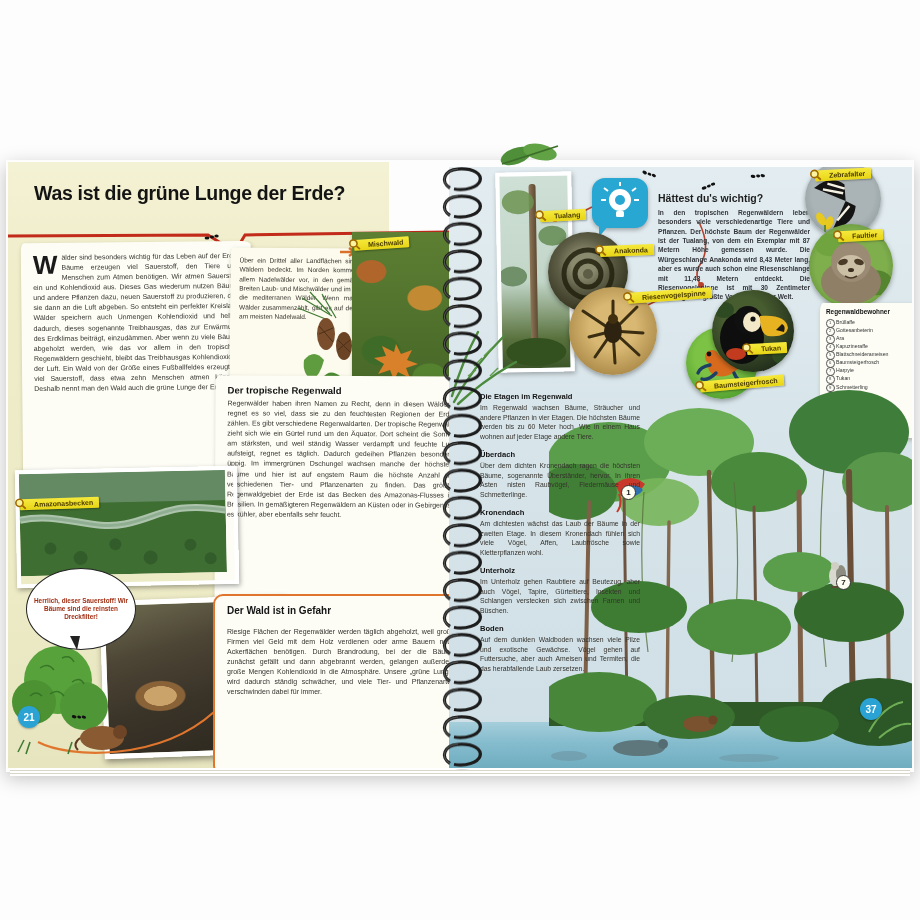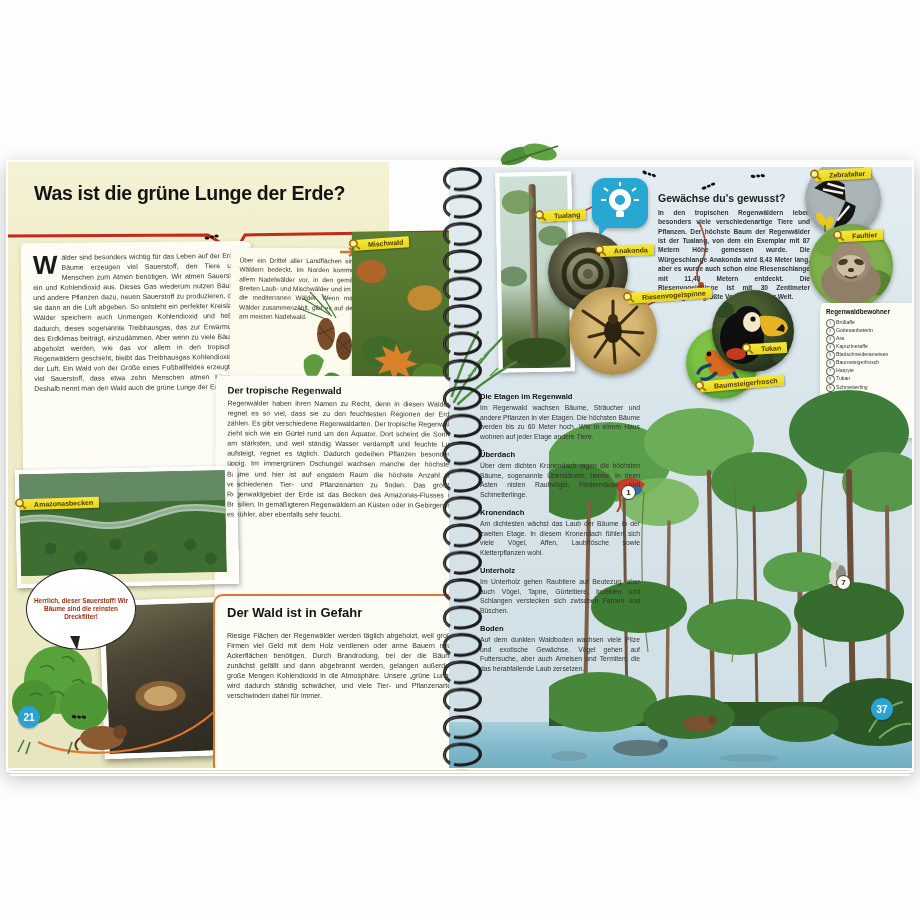--- a/index.html
+++ b/index.html
@@ -96,21 +96,21 @@
   ol.inh li::before{content:counter(inh);position:absolute;left:0;top:1px;width:6.5px;height:6.5px;
      border:.6px solid #555;border-radius:50%;font-size:4.2px;display:flex;align-items:center;
      justify-content:center;color:#444;}
   #layer-col{left:31px;top:225px;width:160px;z-index:5;}
   #layer-col section{margin-bottom:9px;}
   #layer-col .heading{font-size:7.6px;margin-bottom:2px;}
   #layer-col .body-text{font-size:6.8px;line-height:1.4;}
   #water-band{left:0;top:555px;width:463px;height:46px;z-index:2;
      background:linear-gradient(180deg,#a5cedb 0%,#85bccd 45%,#6fadc0 100%);}
   #illustration{left:100px;top:205px;width:363px;height:396px;z-index:3;}
-  #pagenum-right{left:422px;top:531px;z-index:7;}
+  #pagenum-right{left:411px;top:531px;z-index:7;}
   
   #spiral{left:442px;top:166px;width:44px;height:604px;z-index:9;}
   .decor{pointer-events:none;}
 </style>
 </head>
 <body>
 
 <div id="stage">
   <div class="abs" id="book-shadow"></div>
 
@@ -191,21 +191,21 @@
       <svg class="mag" width="13" height="13">
         <circle cx="5.5" cy="5.5" r="3.6" fill="#fbf3a0" stroke="#a06a00" stroke-width="1.6"></circle>
         <line x1="8.4" y1="8.4" x2="11.6" y2="11.6" stroke="#a06a00" stroke-width="1.8"></line>
       </svg>
       <span>Amazonasbecken</span>
     </div>
 
     <div class="abs" id="logging-photo"></div>
 
     <div class="abs" id="danger-card">
-      <div class="heading" style="font-size:13px;margin-bottom:11px">Der Wald ist in Gefahr</div>
+      <div class="heading" style="font-size:10px;margin-bottom:11px">Der Wald ist in Gefahr</div>
       <p class="body-text" style="margin:0">Riesige Flächen der Regenwälder werden täglich abgeholzt, weil große Firmen viel Geld mit dem Holz verdienen oder arme Bauern neue Ackerflächen benötigen. Durch Brandrodung, bei der die Bäume zunächst gefällt und dann abgebrannt werden, gelangen außerdem große Mengen Kohlendioxid in die Atmosphäre. Unsere „grüne Lunge“ wird dadurch ständig schwächer, und viele Tier- und Pflanzenarten verschwinden dabei für immer.</p>
     </div>
 
     <svg class="abs decor" style="left:0;top:430px" width="441px" height="176">
       <path d="M206,120 C150,170 60,166 30,150" fill="none" stroke="#e0762e" stroke-width="2.2"></path>
     </svg>
 
     <svg class="abs decor" style="left:2px;top:448px" width="126" height="150">
       <circle cx="48" cy="70" r="34" fill="#58a23c"></circle>
       <circle cx="24" cy="92" r="22" fill="#4c9232"></circle>
@@ -410,21 +410,21 @@
     </div>
     <div class="abs label" style="left:179px;top:123px;transform:rotate(-4deg);z-index:5">
       <svg class="mag" width="13" height="13">
         <circle cx="5.5" cy="5.5" r="3.6" fill="#fbf3a0" stroke="#a06a00" stroke-width="1.6"></circle>
         <line x1="8.4" y1="8.4" x2="11.6" y2="11.6" stroke="#a06a00" stroke-width="1.8"></line>
       </svg>
       <span>Riesenvogelspinne</span>
     </div>
 
     <div class="abs" id="fact-box">
-      <div class="fb-head">Gewächse du's gewusst?</div>
+      <div class="fb-head">Hättest du's wichtig?</div>
       <div class="fb-body">In den tropischen Regenwäldern leben besonders viele verschiedenartige Tiere und Pflanzen. Der höchste Baum der Regenwälder ist der Tualang, von dem ein Exemplar mit 87 Metern Höhe gemessen wurde. Die Würgeschlange Anakonda wird 8,43 Meter lang, aber es wurde auch schon eine Riesenschlange mit 11,43 Metern entdeckt. Die Riesenvogelspinne ist mit 30 Zentimeter Beinlänge die größte Vogelspinne der Welt.</div>
     </div>
 
     <svg class="abs decor" style="left:191px;top:2px" width="18" height="12">
       <g fill="#111" transform="rotate(30 9 6)">
           <ellipse cx="4" cy="6" rx="2.4" ry="1.6"></ellipse>
           <ellipse cx="9" cy="5" rx="2" ry="1.4"></ellipse>
           <ellipse cx="13.5" cy="4" rx="2.2" ry="1.5"></ellipse>
         </g>
     </svg>

